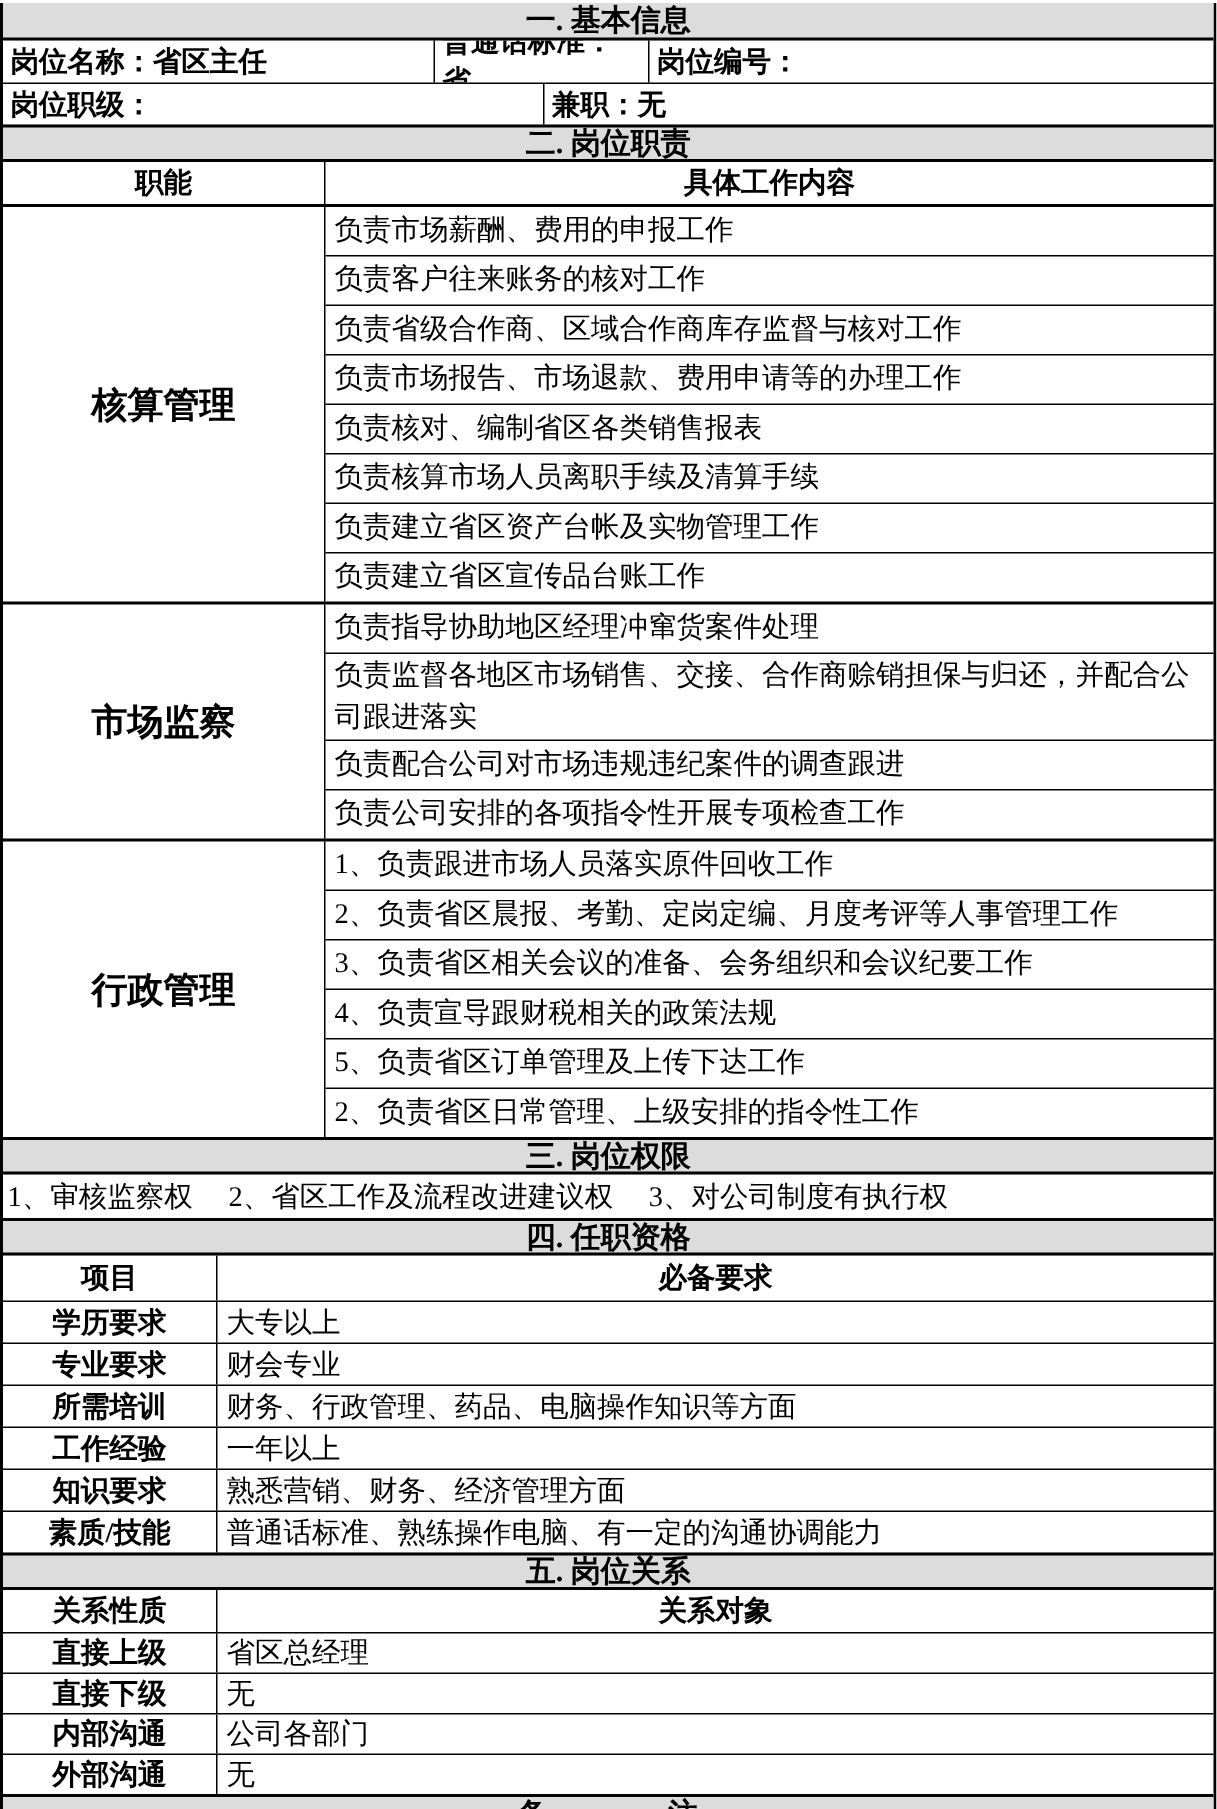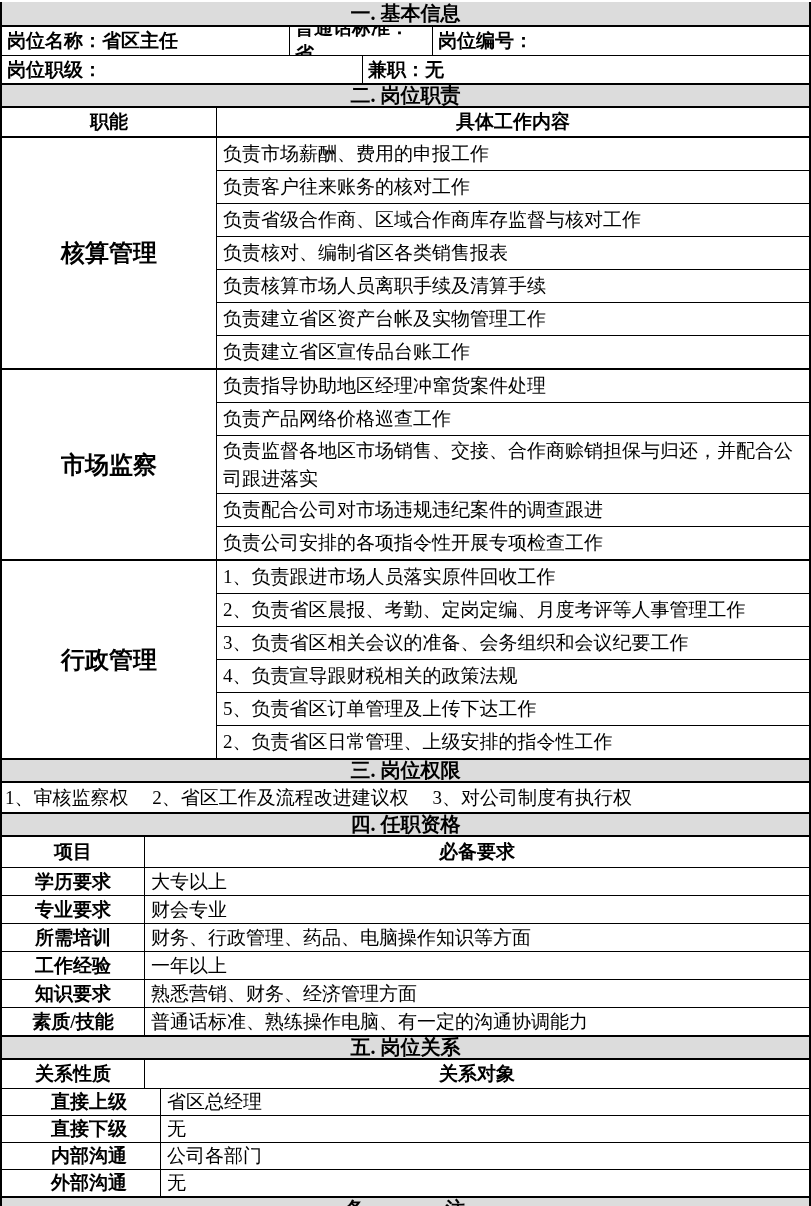--- a/index.html
+++ b/index.html
@@ -41,21 +41,21 @@
     border-top:1px solid #000; box-sizing:border-box; line-height:28px;
   }
   .duty.nt { border-top:none; }
   .duty.tall { height:58px; }
 
   
   .r-auth { height:29px; }
 
   
   .r-qhead { height:30px; } .r-qual { height:28px; }
-  .r-rhead { height:28px; } .r-rel { height:27px;padding-left:16px; }
+  .r-rhead { height:28px; } .r-rel { height:27px; }
   .w-label { width:143px; border-right:1px solid #000; justify-content:center; padding:0; }
   .w-value { flex:1; padding:0 6px; }
 
   
   .sec-header.remarks { height:26px; }
   .r-remark { height:24px; }
 </style>
 </head>
 <body>
 
@@ -77,32 +77,32 @@
     <div class="cell bold center w-func">职能</div>
     <div class="cell bold center w-work">具体工作内容</div>
   </div>
 
   <div class="group">
     <div class="group-label">核算管理</div>
     <div class="group-items">
       <div class="duty nt">负责市场薪酬、费用的申报工作</div>
       <div class="duty">负责客户往来账务的核对工作</div>
       <div class="duty">负责省级合作商、区域合作商库存监督与核对工作</div>
+      <div class="duty">负责市场报告、市场退款、费用申请等的办理工作</div>
       <div class="duty">负责核对、编制省区各类销售报表</div>
       <div class="duty">负责核算市场人员离职手续及清算手续</div>
       <div class="duty">负责建立省区资产台帐及实物管理工作</div>
       <div class="duty">负责建立省区宣传品台账工作</div>
     </div>
   </div>
 
   <div class="group">
     <div class="group-label">市场监察</div>
     <div class="group-items">
       <div class="duty nt">负责指导协助地区经理冲窜货案件处理</div>
-      <div class="duty">负责产品网络价格巡查工作</div>
       <div class="duty tall">负责监督各地区市场销售、交接、合作商赊销担保与归还，并配合公司跟进落实</div>
       <div class="duty">负责配合公司对市场违规违纪案件的调查跟进</div>
       <div class="duty">负责公司安排的各项指令性开展专项检查工作</div>
     </div>
   </div>
 
   <div class="group">
     <div class="group-label">行政管理</div>
     <div class="group-items">
       <div class="duty nt">1、负责跟进市场人员落实原件回收工作</div>

